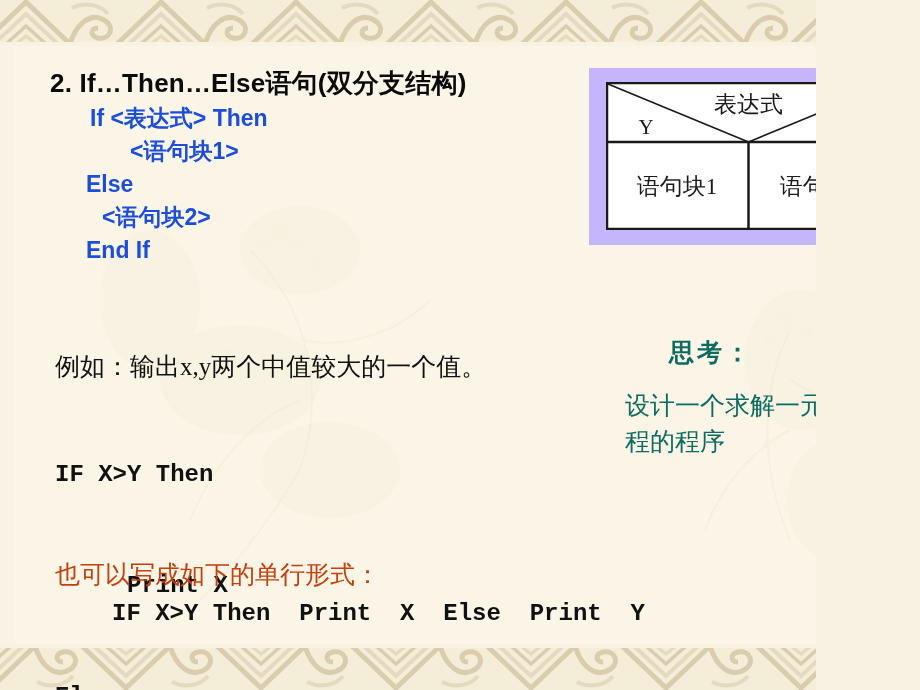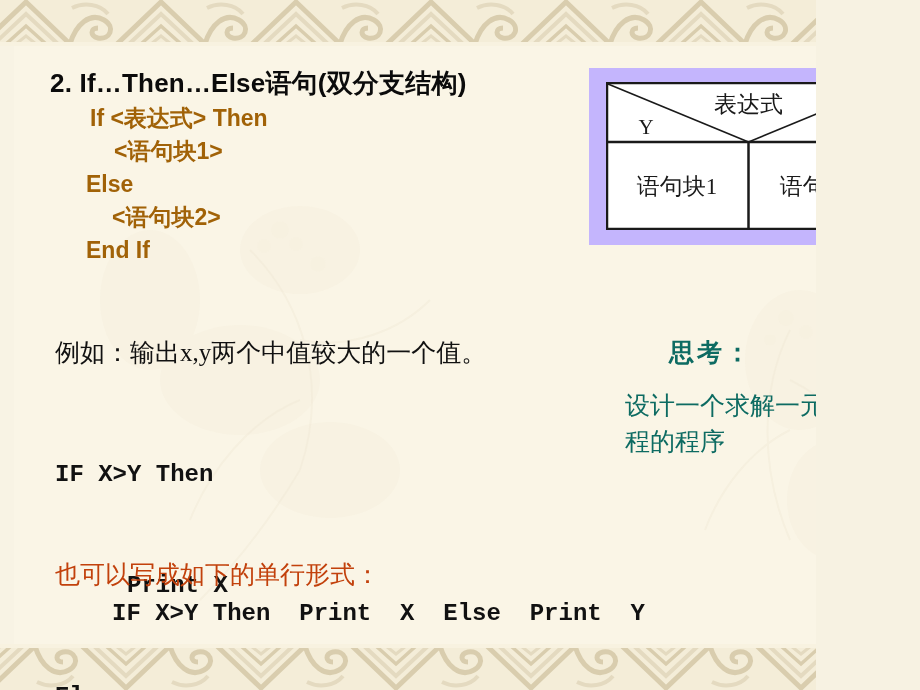--- a/index.html
+++ b/index.html
@@ -36,27 +36,27 @@
   }
   
   .content{position:absolute;inset:0;}
   .title{
     position:absolute;left:50px;top:66px;
     font-size:26px;font-weight:bold;color:#0B0B0B;
     letter-spacing:.2px;white-space:nowrap;
   }
   .syntax-block{
     position:absolute;left:86px;top:102px;
-    color:#a16207;font-weight:bold;font-size:23px;
+    color:#1d4ed8;font-weight:bold;font-size:23px;
     line-height:33px;
   }
   .syn-l1{margin-left:4px;}
-  .syn-l2{margin-left:28px;}
+  .syn-l2{margin-left:44px;}
   .syn-l3{margin-left:0px;}
-  .syn-l4{margin-left:26px;}
+  .syn-l4{margin-left:16px;}
   .syn-l5{margin-left:0px;}
   .alt-line{
     position:absolute;left:72px;top:277px;
     font-size:21px;white-space:nowrap;
   }
   .alt-prefix{color:#101010;font-weight:normal;font-size:21px;}
   .alt-code{color:#1A18D2;font-weight:bold;font-size:22px;}
   .fc-caption{
     color:#0D6B62;font-weight:normal;font-size:19px;
   }
@@ -65,21 +65,21 @@
     position:absolute;left:589px;top:68px;
     width:321px;height:177px;
     background:#c4b5fd;
   }
   .ns-diagram{
     position:absolute;left:17px;top:14px;
     width:285px;height:148px;
   }
   
   .example{
-    position:absolute;left:55px;top:336px;
+    position:absolute;left:55px;top:350px;
     font-size:25px;color:#111;white-space:nowrap;
     font-family:"Liberation Serif","DejaVu Serif",serif;
   }
   .code-block{
     position:absolute;left:55px;top:382px;
     font-family:"Liberation Mono","DejaVu Sans Mono",monospace;
     font-size:24px;font-weight:bold;color:#111;
     line-height:37px;white-space:pre;
   }
   .also-line{

